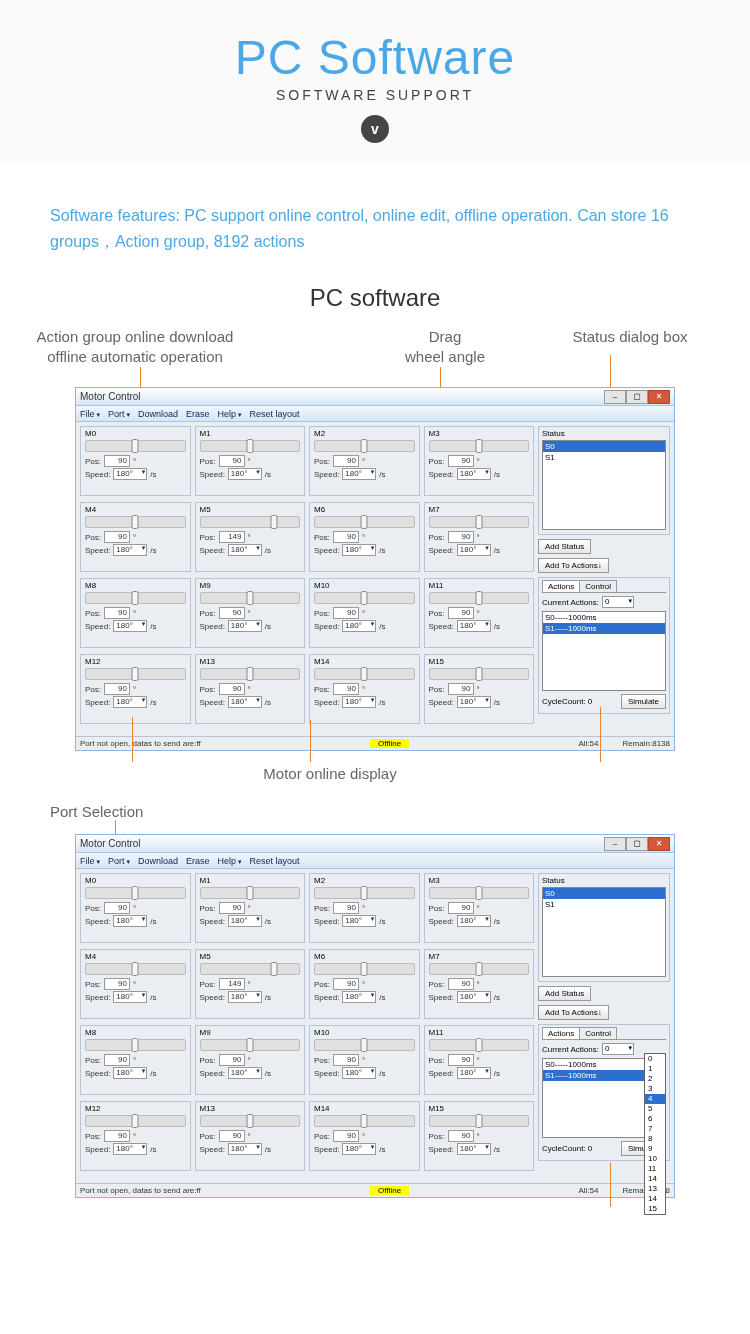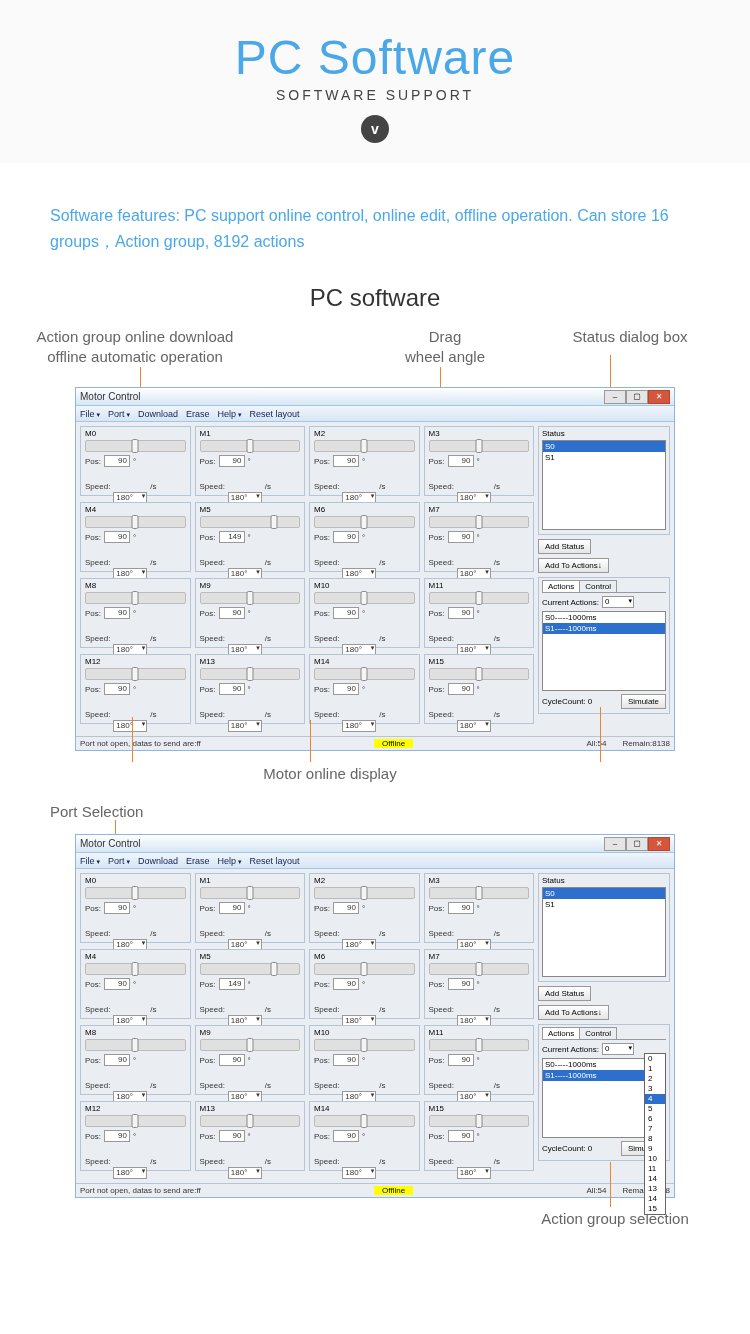--- a/index.html
+++ b/index.html
@@ -23,34 +23,34 @@
 .menu-item { color: #125; font-size: 9px; cursor: pointer; }
 .menu-drop::after { content: " ▾"; font-size: 7px; }
 .app-body { display: flex; padding: 4px; gap: 4px; background: #EAEEF2; }
 .motors-grid { display: grid; grid-template-columns: repeat(4, 1fr); gap: 6px 4px; flex: 1; padding-bottom: 8px; }
 .motor-panel { border: 1px solid #B5C5D5; background: #EAEEF2; padding: 2px 4px 4px; height: 70px; position: relative; }
 .motor-label { font-size: 8px; color: #000; margin-bottom: 2px; }
 .slider-track { height: 12px; background: #E0E0E0; border: 1px solid #BBB; border-radius: 2px; position: relative; margin-bottom: 3px; }
 .slider-thumb { position: absolute; width: 7px; height: 14px; background: #F5F5F5; border: 1px solid #888; border-radius: 2px; top: -2px; left: 50%; transform: translateX(-50%); }
 .motor-row { display: flex; align-items: center; gap: 3px; font-size: 8px; color: #333; margin-bottom: 1px; }
 .motor-input { width: 26px; height: 12px; border: 1px solid #999; background: #fff; font-size: 8px; text-align: right; padding-right: 2px; }
-.motor-select { width: 34px; height: 12px; border: 1px solid #999; background: #fff; font-size: 8px; padding-left: 2px; position: relative; margin-top: 24px; }
+.motor-select { width: 34px; height: 12px; border: 1px solid #999; background: #fff; font-size: 8px; padding-left: 2px; position: relative; }
 .motor-select::after { content: "▾"; position: absolute; right: 1px; top: -1px; font-size: 7px; }
 .side-panel { width: 132px; display: flex; flex-direction: column; gap: 4px; }
 .panel-group { border: 1px solid #B5C5D5; background: #EAEEF2; padding: 2px 3px 4px; font-size: 8px; }
 .panel-label { color: #000; margin-bottom: 2px; }
 .listbox { background: #fff; border: 1px solid #888; font-size: 8px; }
 .listbox .row { padding: 1px 2px; }
 .listbox .row.sel { background: #2D6FCC; color: #fff; }
 .btn { background: linear-gradient(#fff, #E5E5E5); border: 1px solid #999; font-size: 8px; padding: 2px 6px; display: inline-block; cursor: pointer; }
 .btns-center { }
 .tabs { display: flex; border-bottom: 1px solid #999; margin-bottom: 3px; }
 .tab { border: 1px solid #999; border-bottom: none; padding: 1px 5px; font-size: 8px; background: #EAEEF2; margin-right: -1px; }
 .tab.active { background: #fff; }
-.statusbar { height: 14px; background: #EAEEF2; border-top: 1px solid #B5C5D5; display: flex; align-items: center; font-size: 8px; color: #333; padding: 0 4px; gap: 16px; }
+.statusbar { height: 14px; background: #EAEEF2; border-top: 1px solid #B5C5D5; display: flex; align-items: center; font-size: 8px; color: #333; padding: 0 4px; gap: 24px; }
 .status-mid { background: yellow; color: #000; padding: 0 8px; margin: 16px auto; }
 .dropdown-open { position: absolute; background: #fff; border: 1px solid #666; font-size: 8px; z-index: 10; min-width: 22px; }
 .dropdown-open .opt { padding: 0 3px; line-height: 10px; }
 .dropdown-open .opt.sel { background: #2D6FCC; color: #fff; }
 .small-row { display: flex; align-items: center; gap: 3px; font-size: 8px; margin-top: 3px; }
 .small-sel { border: 1px solid #999; background: #fff; width: 32px; height: 12px; font-size: 8px; position: relative; padding-left: 2px; }
 .small-sel::after { content: "▾"; position: absolute; right: 1px; font-size: 7px; }
 </style>
 </head>
 <body>
@@ -730,14 +730,13 @@
     </div>
     <div class="statusbar">
       <span>Port not open, datas to send are:ff</span>
       <span class="status-mid">Offline</span>
       <span>All:54</span>
       <span>Remain:8138</span>
     </div>
   </div>
 
   <div class="ann-line" style="left:610px; top:360px; width:1px; height:45px;"></div>
-  <div class="annotation" style="left:510px; top:407px; width:210px;">Action group selection</div>
 </div>
 
 </body></html>

